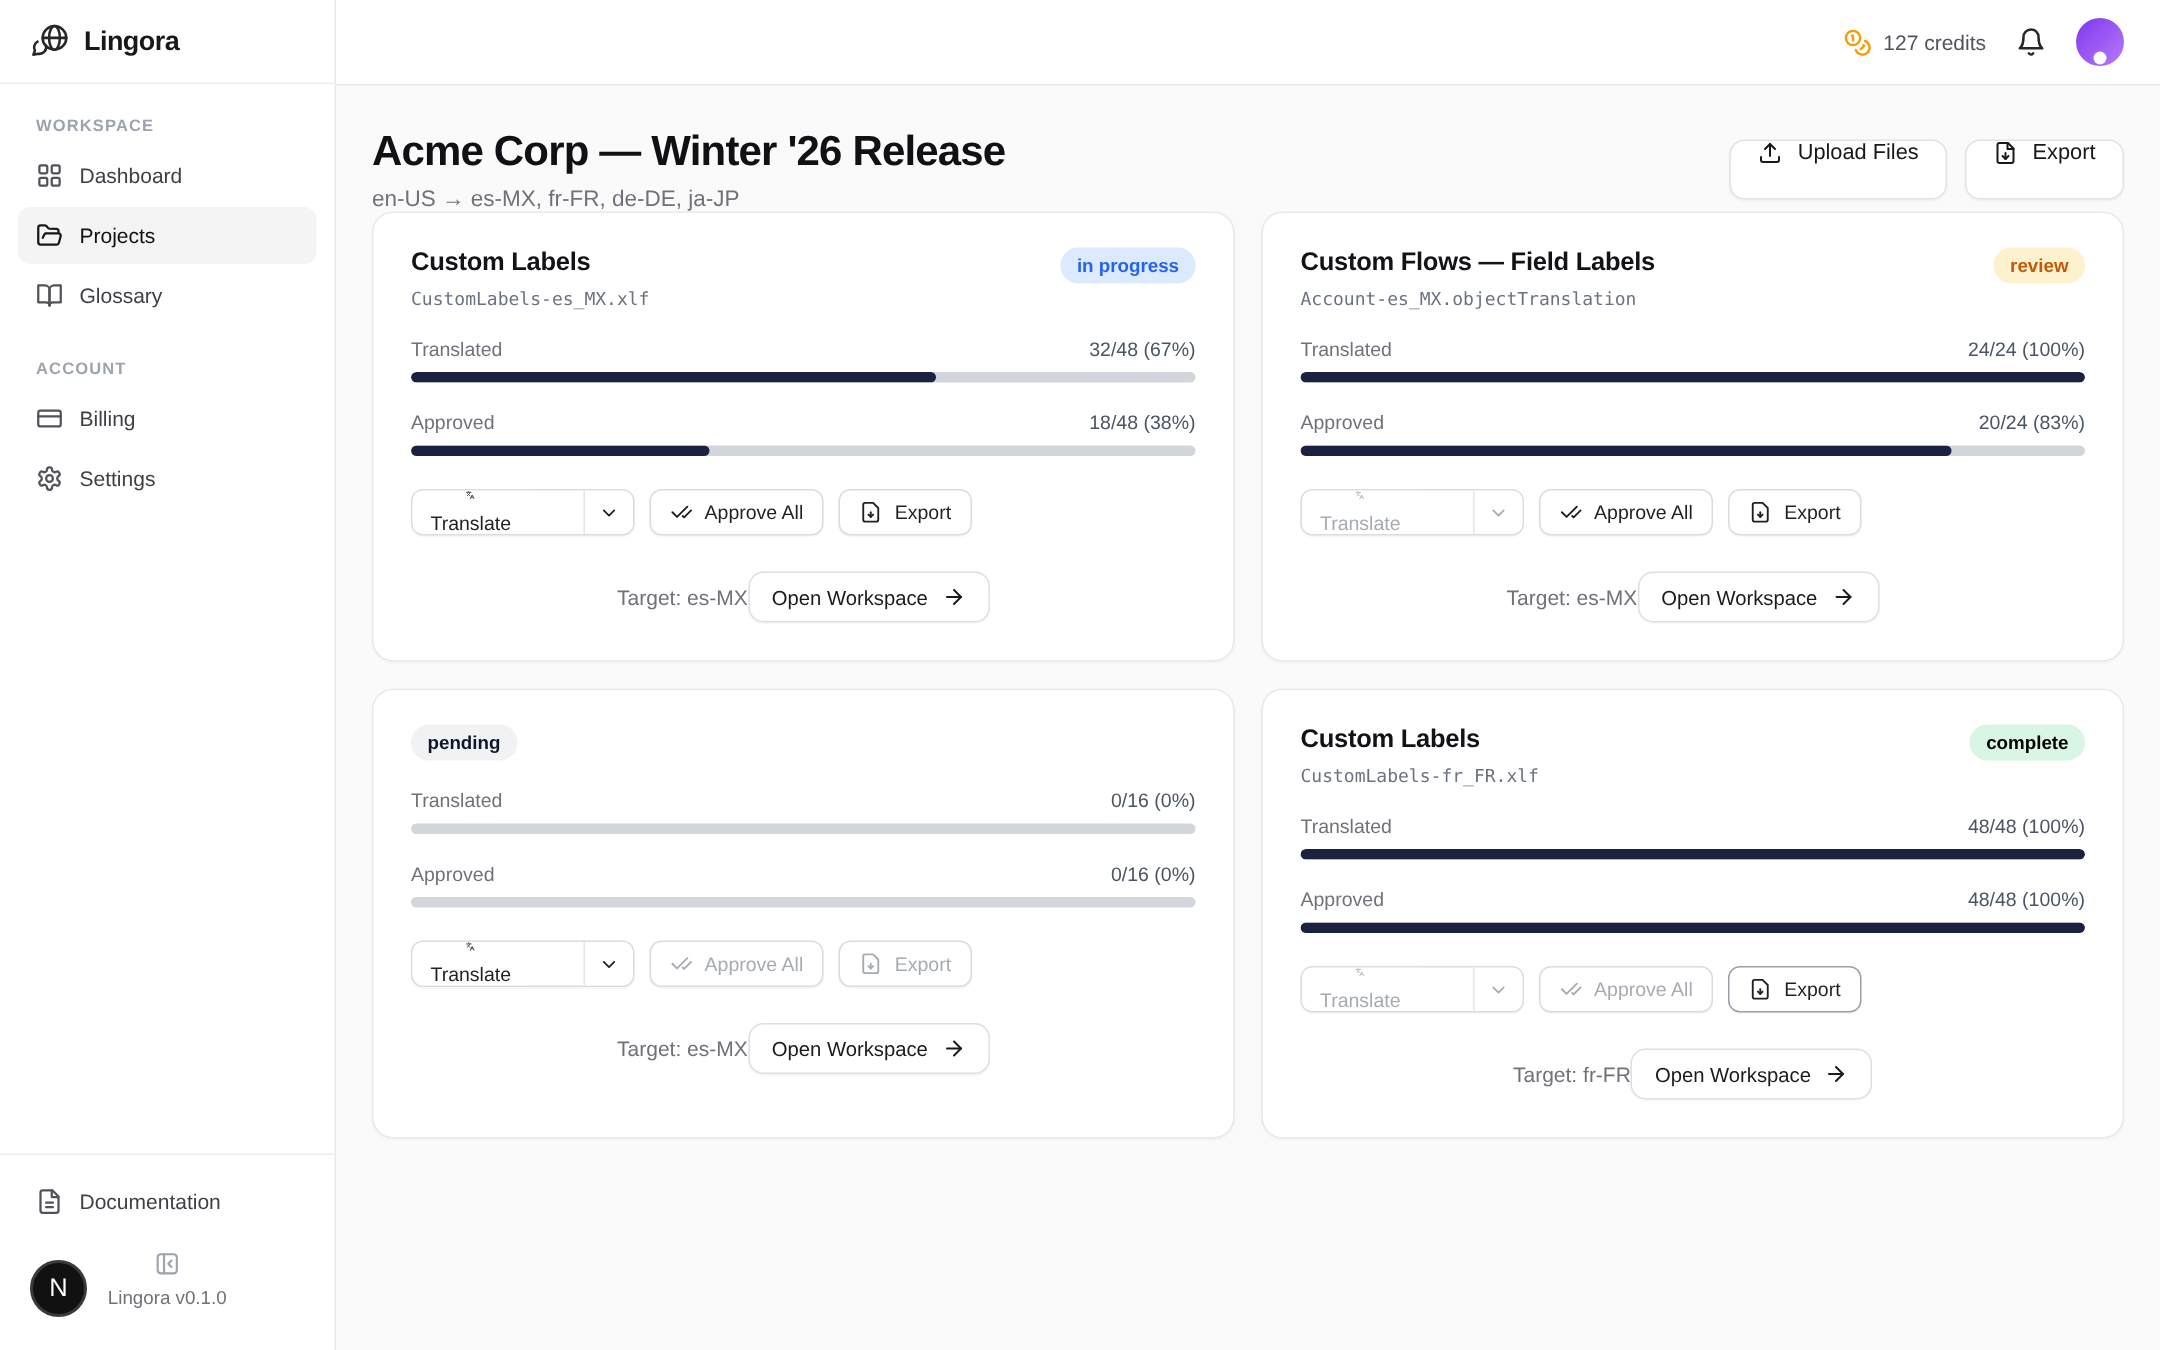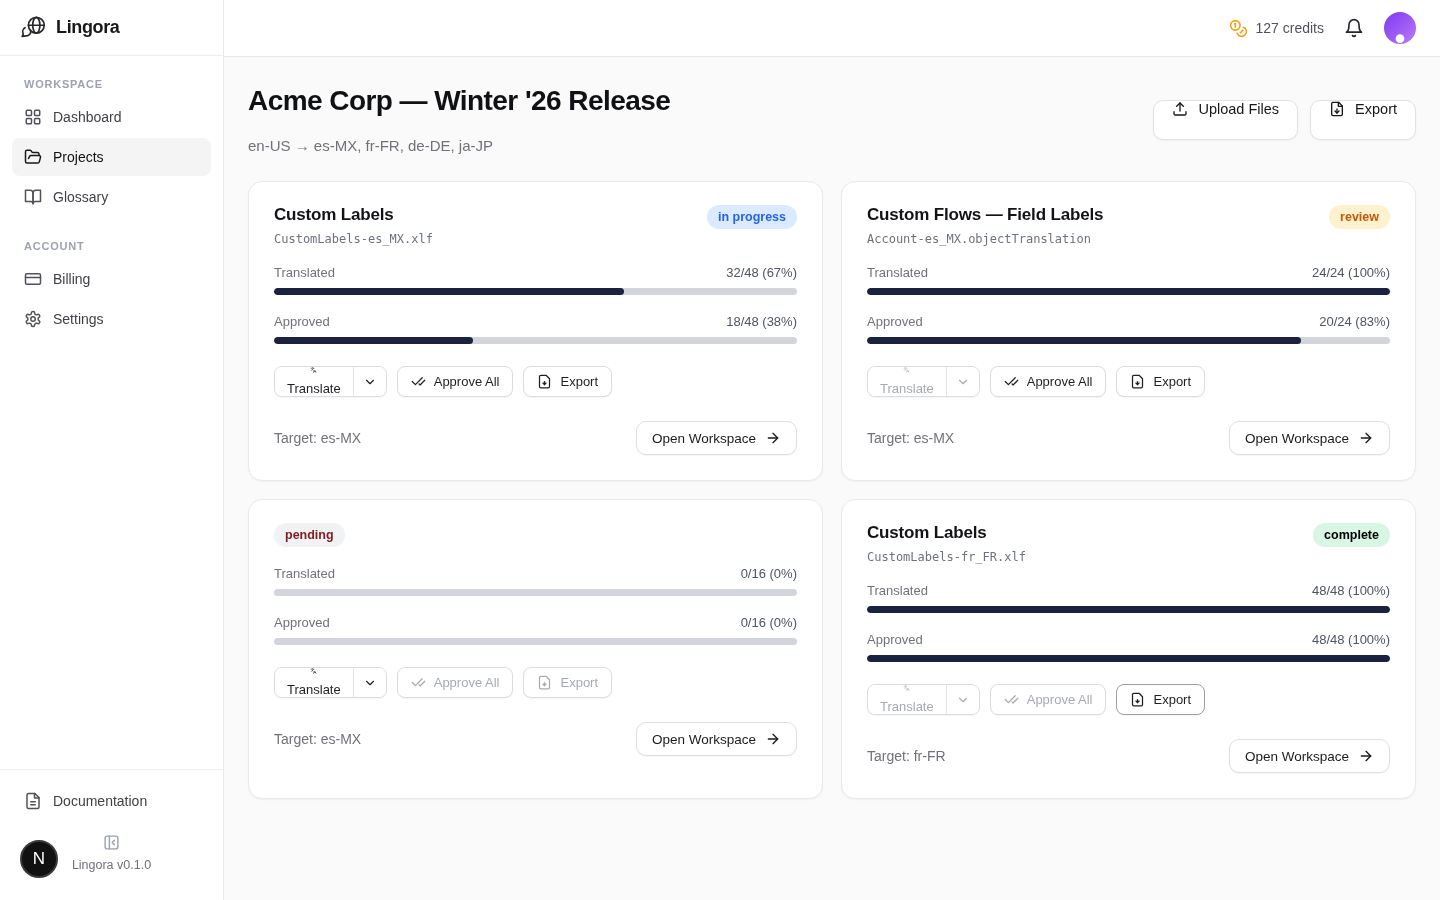--- a/index.html
+++ b/index.html
@@ -65,33 +65,33 @@
   .avatar {
     width:32px; height:32px; border-radius:50%; border:none; cursor:pointer;
     background:linear-gradient(135deg,#7c3aed 0%,#9f5bf5 55%,#b87cf9 100%);
     overflow:hidden; position:relative;
   }
   .avatar svg { position:absolute; left:50%; top:55%; transform:translateX(-50%); }
 
   .content { flex:1; padding:28px 24px 0; overflow:hidden; }
   .page-head { display:flex; align-items:center; justify-content:space-between; }
   .page-title { font-size:28px; font-weight:700; letter-spacing:-0.02em; color:#101114; }
-  .page-sub { font-size:15px; color:#71717a; margin-top:20px; }
+  .page-sub { font-size:15px; color:#71717a; margin-top:7px; }
   .head-actions { display:flex; gap:12px; }
   .hbtn {
     height:40px; padding:0 18px; border-radius:10px;
     border:1px solid #e2e3e7; background:#fff;
     display:flex; align-items:flex-start; gap:10px;
     font-family:inherit; font-size:14.5px; font-weight:500; color:#18181b;
     cursor:pointer; box-shadow:0 1px 2px rgba(16,24,40,0.05);
   }
 
   
   .grid {
-    margin-top:27px; display:grid;
+    display:grid;
     grid-template-columns:1fr 1fr; gap:18px;
   }
   .card {
     background:#fff; border:1px solid #e8e9eb; border-radius:14px;
     padding:23px 25px 25px; box-shadow:0 1px 2px rgba(16,24,40,0.04);
   }
   .card-head { display:flex; justify-content:space-between; align-items:flex-start; }
   .card-title { font-size:17px; font-weight:700; letter-spacing:-0.01em; color:#121316; }
   .card-file {
     font-family:"DejaVu Sans Mono", monospace; font-size:12px;
@@ -117,31 +117,31 @@
     background:#fff; cursor:pointer;
     display:flex; align-items:center; gap:8px;
   }
   .btn {
     height:31px; padding:0 13px; border:1px solid #dadce0; border-radius:8px;
     box-shadow:0 1px 1px rgba(16,24,40,0.04);
   }
   .splitbtn {
     display:flex; border:1px solid #dadce0; border-radius:8px;
     overflow:hidden; height:31px; color:#1f2024;
-    box-shadow:0 1px 1px rgba(16,24,40,0.04); background:#fff;
+    box-shadow:0 1px 1px rgba(16,24,40,0.04); background:#fff;gap:36px;
   }
   .seg { border:none; height:100%; color:inherit; }
   .seg.main { padding:0 12px; }
   .seg.chev { padding:0 9px; border-left:1px solid #e4e5e8; }
   .btn svg, .seg svg { stroke:currentColor; }
   .disabled, .disabled .seg { color:#a6abb2 !important; }
   .btn.emph { border-color:#9aa0a8; }
 
   .card-foot {
-    margin-top:24px; display:flex; align-items:center; justify-content:space-between;
+    margin-top:24px; display:flex; align-items:center; justify-content:center;
   }
   .target { font-size:14px; color:#71717a; }
   .open-btn {
     height:34px; padding:0 15px; border:1px solid #dddfe3; border-radius:10px;
     background:#fff; font-family:inherit; font-size:13.5px; font-weight:500;
     color:#1a1b1f; display:flex; align-items:center; gap:9px; cursor:pointer;
     box-shadow:0 1px 1px rgba(16,24,40,0.04);
   }
 </style>
 </head>
@@ -427,21 +427,21 @@
             <svg width="16" height="16" viewBox="0 0 24 24" fill="none" stroke="currentColor" stroke-width="2" stroke-linecap="round" stroke-linejoin="round">
                 <path d="M5 12h14"></path>
                 <path d="m12 5 7 7-7 7"></path>
               </svg>
           </button>
         </div>
       </section>
 
       <section class="card">
         <div class="card-head">
-          <span class="badge" style="background: rgb(241, 242, 244); color: #7f1d1d;">pending</span>
+          <span class="badge" style="background: rgb(241, 242, 244); color: #0f172a;">pending</span>
         </div>
         <div class="metric">
           <div class="metric-row">
             <span class="metric-label">Translated</span>
             <span class="metric-value">0/16 (0%)</span>
           </div>
           <div class="bar">
               <div class="bar-fill" style="width: 0%;"></div>
             </div>
         </div>

